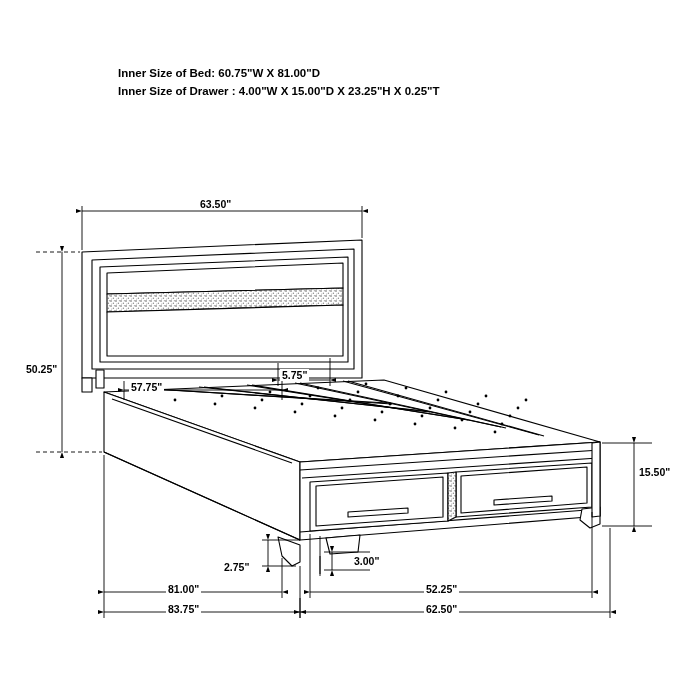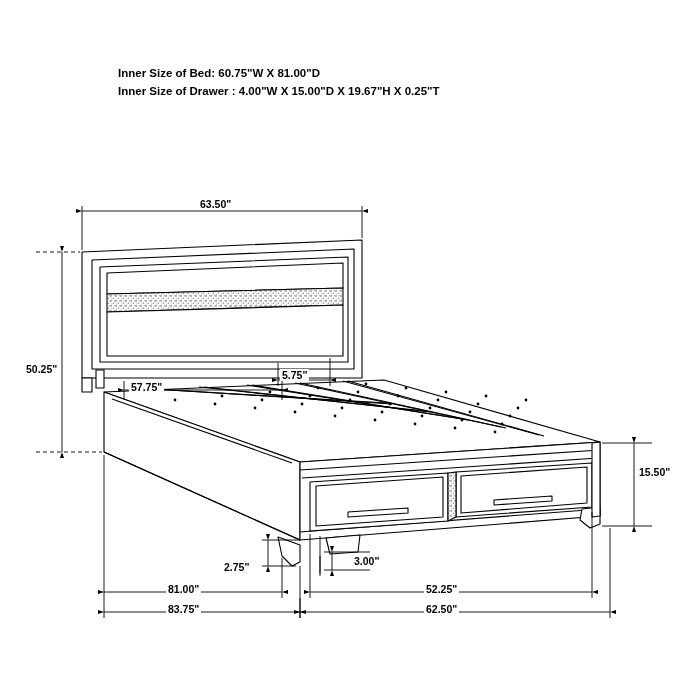--- a/index.html
+++ b/index.html
@@ -48,21 +48,21 @@
     line-height: 12px;
   }
 </style>
 </head>
 <body>
 
 <div id="stage">
 
   <div class="header-text">
     <div>Inner Size of Bed: 60.75"W X 81.00"D</div>
-    <div>Inner Size of Drawer : 4.00"W X 15.00"D X 19.67"H X 0.25"T</div>
+    <div>Inner Size of Drawer : 4.00"W X 15.00"D X 23.25"H X 0.25"T</div>
   </div>
 
   <svg class="diagram" viewBox="0 0 700 700">
     <defs>
       <marker id="arrS" markerWidth="8" markerHeight="8" refX="7" refY="3" orient="auto" markerUnits="strokeWidth">
         <path d="M7,3 L0,0.6 L0,5.4 z" fill="#000"></path>
       </marker>
       <marker id="arrE" markerWidth="8" markerHeight="8" refX="1" refY="3" orient="auto" markerUnits="strokeWidth">
         <path d="M1,3 L8,0.6 L8,5.4 z" fill="#000"></path>
       </marker>

